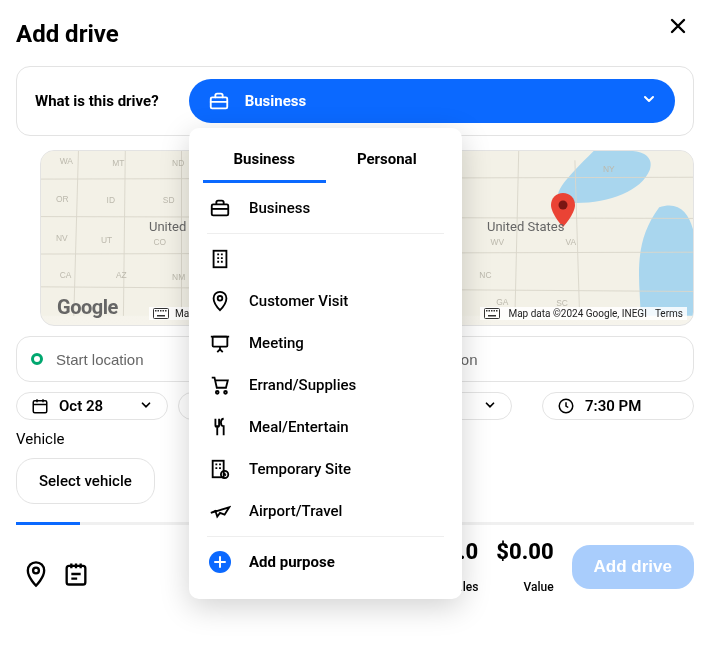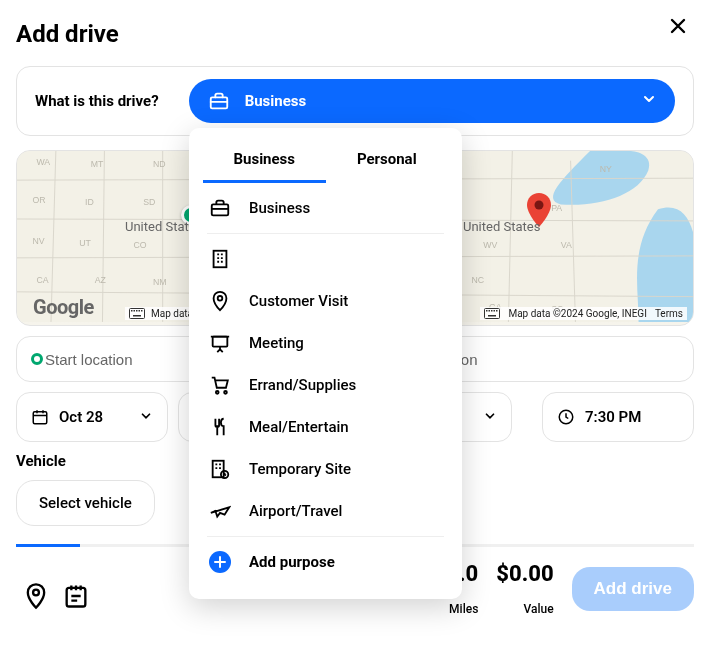--- a/index.html
+++ b/index.html
@@ -8,46 +8,46 @@
     .close-btn { position: absolute; top: 14px; right: 20px; background: none; border: none; cursor: pointer; padding: 2px; }
     .page-title { font-size: 24px; font-weight: 700; margin-bottom: 18px; color: #000; }
 
     .card { border: 1px solid #e3e3e3; border-radius: 14px; padding: 12px 18px; display: flex; align-items: center; gap: 30px; margin-bottom: 14px; background: #fff; }
     .card-label { font-size: 15px; font-weight: 700; color: #000; flex: 0 0 auto; }
     .drive-select { flex: 1 1 auto; background: #0b69ff; border-radius: 22px; height: 44px; display: flex; align-items: center; gap: 14px; padding: 0 18px; cursor: pointer; position: relative; color: #fff; }
     .drive-select .icon-wrap { width: 24px; height:24px; display:flex; align-items:center; justify-content:center; }
     .drive-select .label { font-weight: 700; font-size: 15px; }
     .drive-select .chev { margin-left: auto; }
 
-    .map { border-radius: 14px; height: 176px; position: relative; overflow: hidden; margin-bottom: 10px; border: 1px solid #e3e3e3; background: linear-gradient(#f1efe7,#f6f4ec); }
+    .map { border-radius: 14px; height: 176px; position: relative; overflow: hidden; margin-bottom: 10px; border: 1px solid #e3e3e3; background: linear-gradient(#f1efe7,#f6f4ec); margin-left: 24px; }
     .map svg.us { position:absolute; inset:0; }
     .map .google-logo { position:absolute; left:16px; bottom:6px; font-size:20px; font-weight:700; color:#666; letter-spacing:-0.5px;}
     .map .attrib-left { position:absolute; left:108px; bottom:5px; display:flex; align-items:center; gap:6px; font-size:10px; color:#222; background:rgba(255,255,255,0.85); padding:1px 4px;}
     .map .attrib-right { position:absolute; right:6px; bottom:5px; display:flex; align-items:center; gap:8px; font-size:10px; color:#222; background:rgba(255,255,255,0.85); padding:1px 4px;}
     .map .terms { text-decoration: none; color:#222; }
     .map .kbd { width:16px; height:11px; }
     .map .us-label { position:absolute; font-size:13px; color:#666; }
     .map .pin { position:absolute; }
     .map .start-marker { position:absolute; width:20px; height:20px; border-radius:50%; background:#00a76f; border:3px solid #fff; box-shadow:0 1px 3px rgba(0,0,0,0.3); }
 
     .row { display:flex; gap:10px; margin-bottom:10px; }
-    .input { flex:1 1 50%; border:1px solid #e3e3e3; border-radius:14px; height:46px; display:flex; align-items:center; gap:2px; padding:0 14px; background:#fff; }
+    .input { flex:1 1 50%; border:1px solid #e3e3e3; border-radius:14px; height:46px; display:flex; align-items:center; gap:13px; padding:0 14px; background:#fff; }
     .input input { border:none; outline:none; font-size:15px; flex:1; color:#333; background:transparent;}
     .input input::placeholder { color:#666; }
     .dot { width:12px; height:12px; border-radius:50%; border:3px solid; background:#fff; }
     .dot.green { border-color:#00a76f; }
 
-    .sel { border:1px solid #e3e3e3; border-radius:14px; height:50px; display:flex; align-items:center; gap:10px; padding:0 14px; background:#fff; cursor:pointer; }
+    .sel { border:1px solid #e3e3e3; border-radius:14px; height:28px; display:flex; align-items:center; gap:10px; padding:0 14px; background:#fff; cursor:pointer; }
     .sel.date1 { width:152px; }
     .sel.date2 { flex:1; }
     .sel.time { width:152px;margin-left:20px; }
     .sel .txt { font-size:15px; font-weight:600; color:#000; flex:1; }
     .sel .chev-s { margin-left:auto; }
 
-    .section-label { font-size:15px; font-weight:700; margin:8px 0 10px 0; }
+    .section-label { font-size:15px; font-weight:400; margin:8px 0 10px 0; }
 
     .sel-vehicle { border:1px solid #e3e3e3; border-radius:18px; height:46px; display:inline-flex; align-items:center; padding:0 22px; font-size:15px; font-weight:500; cursor:pointer; }
 
     .progress-line { height:3px; background:#f0f0f0; margin:18px 0 14px 0; position:relative; }
     .progress-line .fill { position:absolute; left:0; top:0; height:3px; width:64px; background:#0b69ff; }
 
     .footer { display:flex; align-items:flex-end; }
     .foot-icon { width:40px; height:40px; display:flex; align-items:center; justify-content:center; cursor:pointer; }
     .spacer { flex:1; }
     .stat { text-align:right; }

